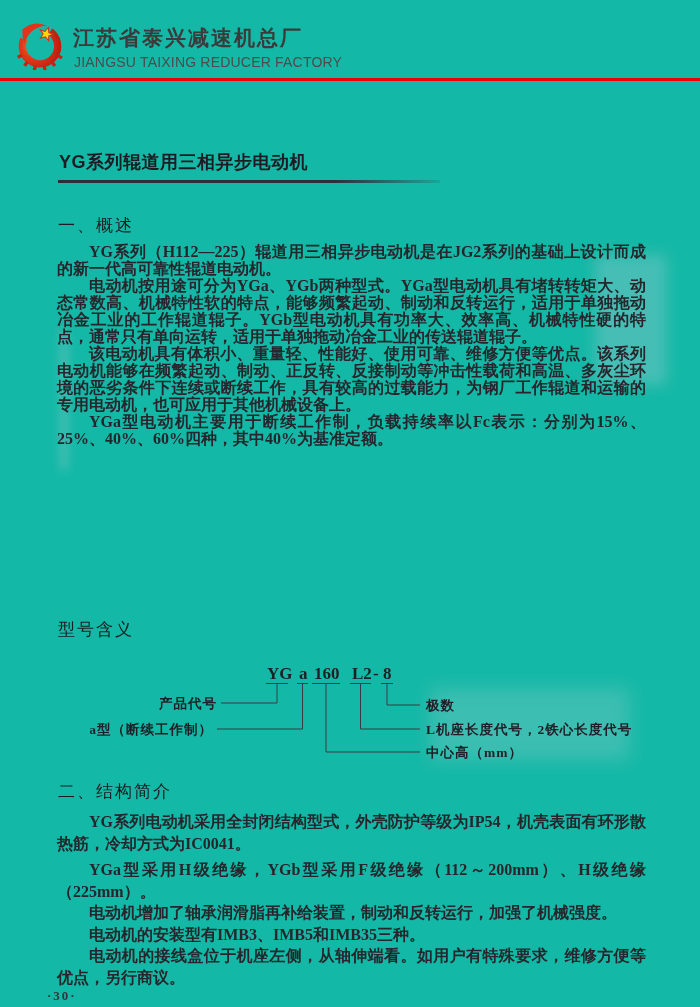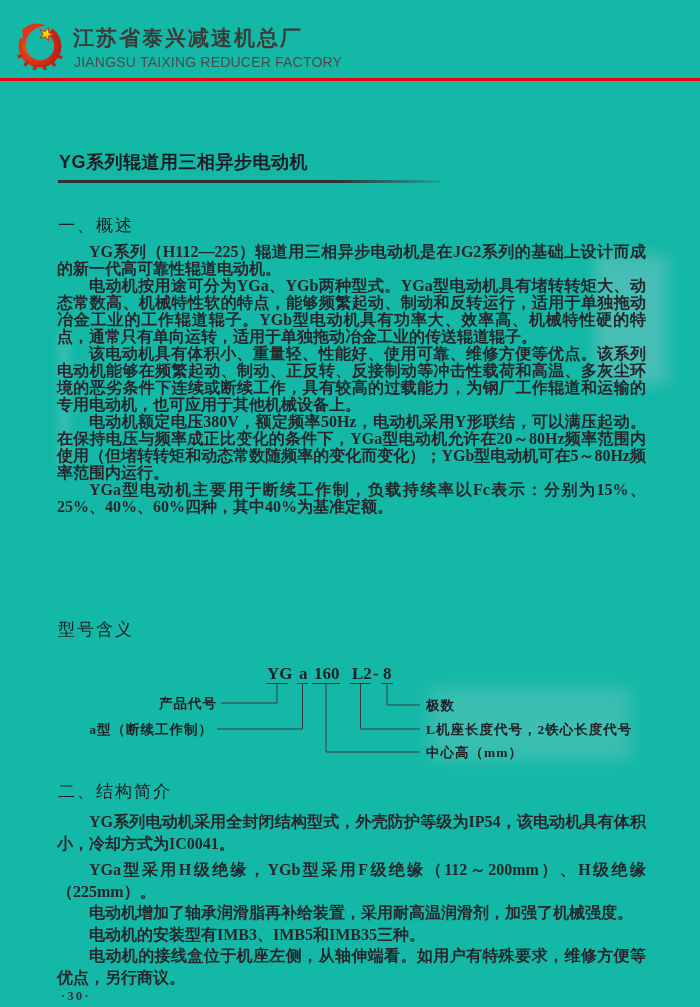--- a/index.html
+++ b/index.html
@@ -55,21 +55,21 @@
   #body2 p{line-height:21.5px;}
   #body2 p.gap-before{margin-top:5px;}
   
   .diagram{position:absolute; left:90px; top:657px; width:560px; height:126px;}
   .diagram text{fill:#1f1f26; font-weight:bold;}
   .diagram .model-part{font-family:"Liberation Serif","DejaVu Serif",serif; font-size:17px;}
   .diagram .dia-label{font-family:"Liberation Serif","DejaVu Serif",serif; font-size:13.5px; letter-spacing:1px;}
   .diagram line{stroke:#3a3a40; stroke-width:1;}
   
   .pagenum{
-    position:absolute; left:61px; top:988px;
+    position:absolute; left:47px; top:988px;
     font-size:13px; font-weight:600; letter-spacing:2px; color:#33333a;
   }
   
   .artifact{position:absolute; pointer-events:none;}
   .art1{left:595px; top:255px; width:72px; height:130px; background:rgba(200,208,222,0.28); filter:blur(7px);}
   .art2{left:430px; top:688px; width:200px; height:72px; background:rgba(205,212,224,0.22); filter:blur(9px);}
   .art3{left:60px; top:330px; width:8px; height:140px; background:rgba(215,220,230,0.25); filter:blur(5px);}
 </style>
 </head>
 <body>
@@ -109,21 +109,20 @@
   <div class="artifact art3"></div>
 
   <h1 class="doc-title">YG系列辊道用三相异步电动机</h1>
   <div class="title-rule"></div>
 
   <h2 class="sec-heading" id="sec1-heading">一、概述</h2>
   <div class="body-block" id="body1">
     <p>YG系列（H112—225）辊道用三相异步电动机是在JG2系列的基础上设计而成的新一代高可靠性辊道电动机。</p>
     <p>电动机按用途可分为YGa、YGb两种型式。YGa型电动机具有堵转转矩大、动态常数高、机械特性软的特点，能够频繁起动、制动和反转运行，适用于单独拖动冶金工业的工作辊道辊子。YGb型电动机具有功率大、效率高、机械特性硬的特点，通常只有单向运转，适用于单独拖动冶金工业的传送辊道辊子。</p>
     <p>该电动机具有体积小、重量轻、性能好、使用可靠、维修方便等优点。该系列电动机能够在频繁起动、制动、正反转、反接制动等冲击性载荷和高温、多灰尘环境的恶劣条件下连续或断续工作，具有较高的过载能力，为钢厂工作辊道和运输的专用电动机，也可应用于其他机械设备上。</p>
-    <p>电动机额定电压380V，额定频率50Hz，电动机采用Y形联结，可以满压起动。在保持电压与频率成正比变化的条件下，YGa型电动机允许在20～80Hz频率范围内使用（但堵转转矩和动态常数随频率的变化而变化）；YGb型电动机可在5～80Hz频率范围内运行。</p>
     <p>YGa型电动机主要用于断续工作制，负载持续率以Fc表示：分别为15%、25%、40%、60%四种，其中40%为基准定额。</p>
   </div>
 
   <h2 class="sec-heading" id="model-heading">型号含义</h2>
 
   <svg class="diagram" viewBox="0 0 560 126">
 
     <text class="model-part" x="177" y="22">YG</text>
     <text class="model-part" x="209" y="22">a</text>
     <text class="model-part" x="224" y="22">160</text>
@@ -154,22 +153,22 @@
 
     <text class="dia-label" x="127" y="51" text-anchor="end">产品代号</text>
     <text class="dia-label" x="123" y="77" text-anchor="end">a型（断续工作制）</text>
     <text class="dia-label" x="336" y="53">极数</text>
     <text class="dia-label" x="336" y="77">L机座长度代号，2铁心长度代号</text>
     <text class="dia-label" x="336" y="100">中心高（mm）</text>
   </svg>
 
   <h2 class="sec-heading" id="sec2-heading">二、结构简介</h2>
   <div class="body-block" id="body2">
-    <p>YG系列电动机采用全封闭结构型式，外壳防护等级为IP54，该电动机具有体积小，冷却方式为IC0041。</p>
+    <p>YG系列电动机采用全封闭结构型式，外壳防护等级为IP54，机壳表面有环形散热筋，冷却方式为IC0041。</p>
     <p class="gap-before">YGa型采用H级绝缘，YGb型采用F级绝缘（112～200mm）、H级绝缘（225mm）。</p>
-    <p>电动机增加了轴承润滑脂再补给装置，采用耐高温润滑剂，加强了机械强度。</p>
+    <p>电动机增加了轴承润滑脂再补给装置，制动和反转运行，加强了机械强度。</p>
     <p>电动机的安装型有IMB3、IMB5和IMB35三种。</p>
     <p>电动机的接线盒位于机座左侧，从轴伸端看。如用户有特殊要求，维修方便等优点，另行商议。</p>
   </div>
 
   <div class="pagenum">·30·</div>
 
 </div>
 
 </body></html>

